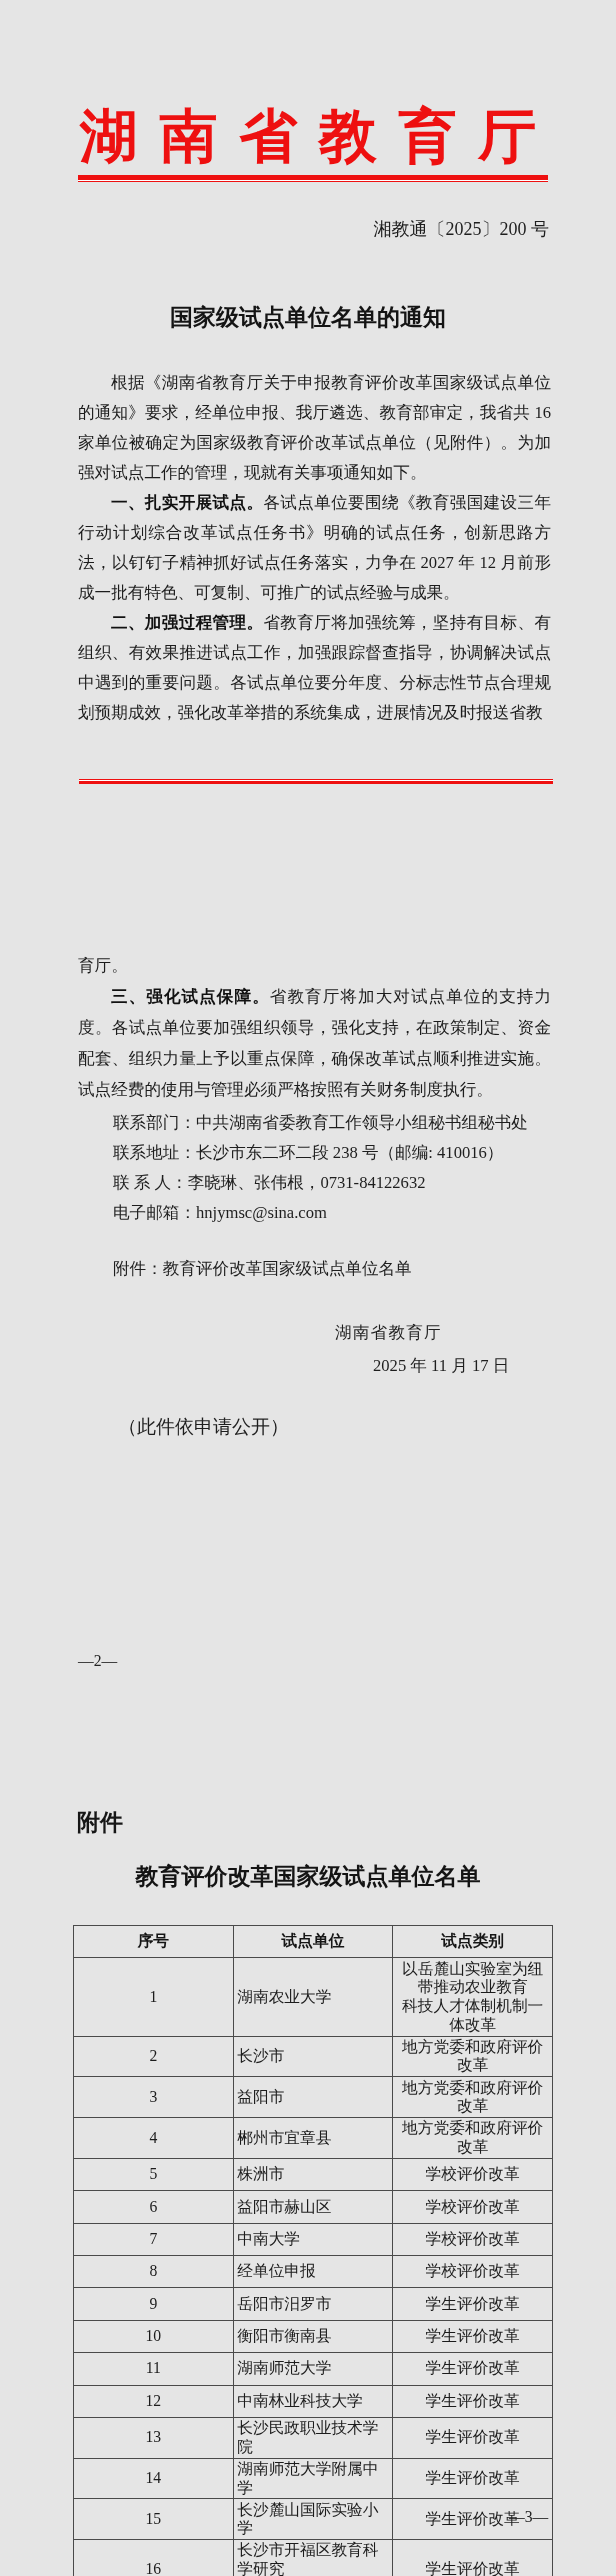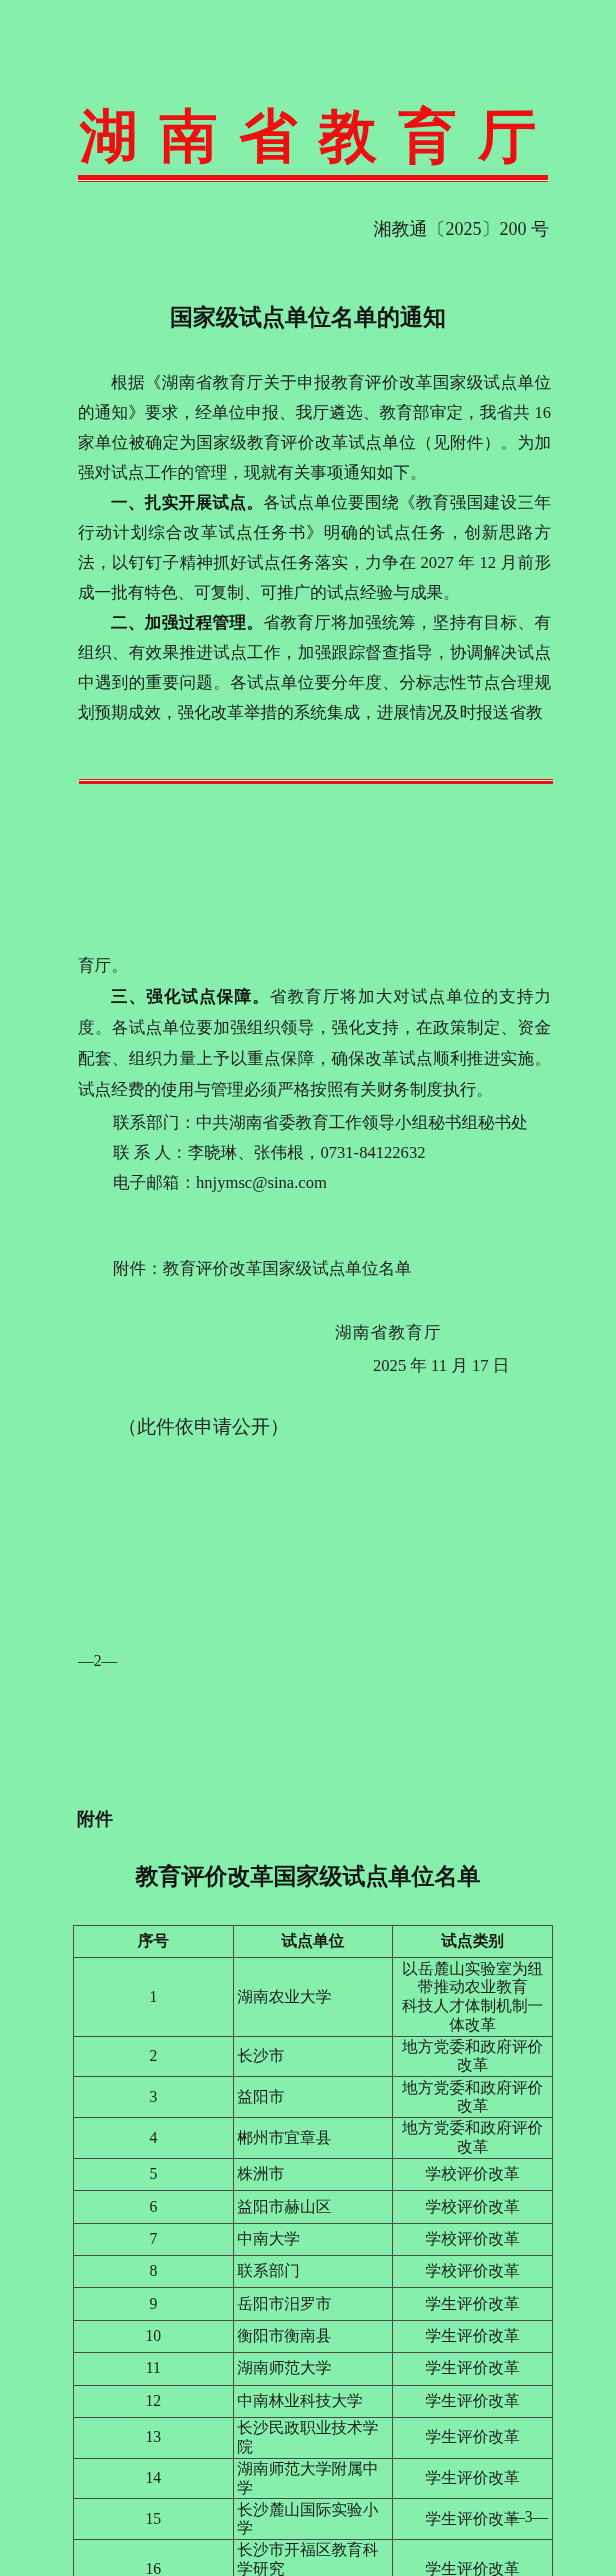--- a/index.html
+++ b/index.html
@@ -1,20 +1,20 @@
 <!DOCTYPE html>
 <html style="font-size:9.6px"><head>
 <meta charset="utf-8">
 <style>
   html,body{margin:0;padding:0;background:#ffffff;}
   .page{
     position:relative;
     width:616px;
     height:2576px;
-    background:#86efac;
+    background:#e5e5e5;
     font-family:"Liberation Serif","DejaVu Serif",serif;
     color:#1e1e1e;
     overflow:hidden;
   }
   
   .org-header{
     position:absolute; top:98px; left:0; width:616px;
     text-align:center;
     font-size:58px; font-weight:700;
     letter-spacing:21.7px; padding-left:21.7px; box-sizing:border-box;
@@ -73,21 +73,21 @@
     font-size:19px; white-space:nowrap;
   }
   .page-num{
     position:absolute; font-size:15.7px; white-space:nowrap; color:#222;
   }
   .pn-2{left:78px; top:1652px;}
   .pn-3{left:509px; top:2508px;}
   
   .attach-label{
     position:absolute; left:77px; top:1807px;
-    font-size:18px; font-weight:700;
+    font-size:23px; font-weight:700;
     font-family:"Liberation Sans","DejaVu Sans",sans-serif; color:#161616;
   }
   .attach-title{
     position:absolute; left:0; top:1861px; width:616px; text-align:center;
     font-size:23px; font-weight:700; white-space:nowrap; color:#141414;
   }
   table.roster{
     position:absolute; left:73px; top:1925px;
     width:480px; border-collapse:collapse; table-layout:fixed;
     font-size:15.7px; color:#1c1c1c;
@@ -141,20 +141,21 @@
     <div class="bar r6"></div>
   </div>
 
   <div class="body-block body-2" id="body2">
       <div>育厅。</div>
       <div class="para"><b class="lead">三、强化试点保障。</b>省教育厅将加大对试点单位的支持力度。各试点单位要加强组织领导，强化支持，在政策制定、资金配套、组织力量上予以重点保障，确保改革试点顺利推进实施。试点经费的使用与管理必须严格按照有关财务制度执行。</div>
     </div>
 
   <div class="contacts" id="contacts">
       <div class="contact-line">联系部门：中共湖南省委教育工作领导小组秘书组秘书处</div>
+      <div class="contact-line">联系地址：长沙市东二环二段 238 号（邮编: 410016）</div>
       <div class="contact-line">联 系 人：李晓琳、张伟根，0731-84122632</div>
       <div class="contact-line">电子邮箱：hnjymsc@sina.com</div>
     </div>
 
   <div class="attach-note">附件：教育评价改革国家级试点单位名单</div>
 
   <div class="sig-org">湖南省教育厅</div>
   <div class="sig-date">2025 年 11 月 17 日</div>
 
   <div class="disclosure">（此件依申请公开）</div>
@@ -204,21 +205,21 @@
           <td class="c-unit">益阳市赫山区</td>
           <td class="c-cat">学校评价改革</td>
         </tr>
         <tr class="row-std">
           <td class="c-idx">7</td>
           <td class="c-unit">中南大学</td>
           <td class="c-cat">学校评价改革</td>
         </tr>
         <tr class="row-std">
           <td class="c-idx">8</td>
-          <td class="c-unit">联系部门</td>
+          <td class="c-unit">经单位申报</td>
           <td class="c-cat">学校评价改革</td>
         </tr>
         <tr class="row-std">
           <td class="c-idx">9</td>
           <td class="c-unit">岳阳市汨罗市</td>
           <td class="c-cat">学生评价改革</td>
         </tr>
         <tr class="row-std">
           <td class="c-idx">10</td>
           <td class="c-unit">衡阳市衡南县</td>

